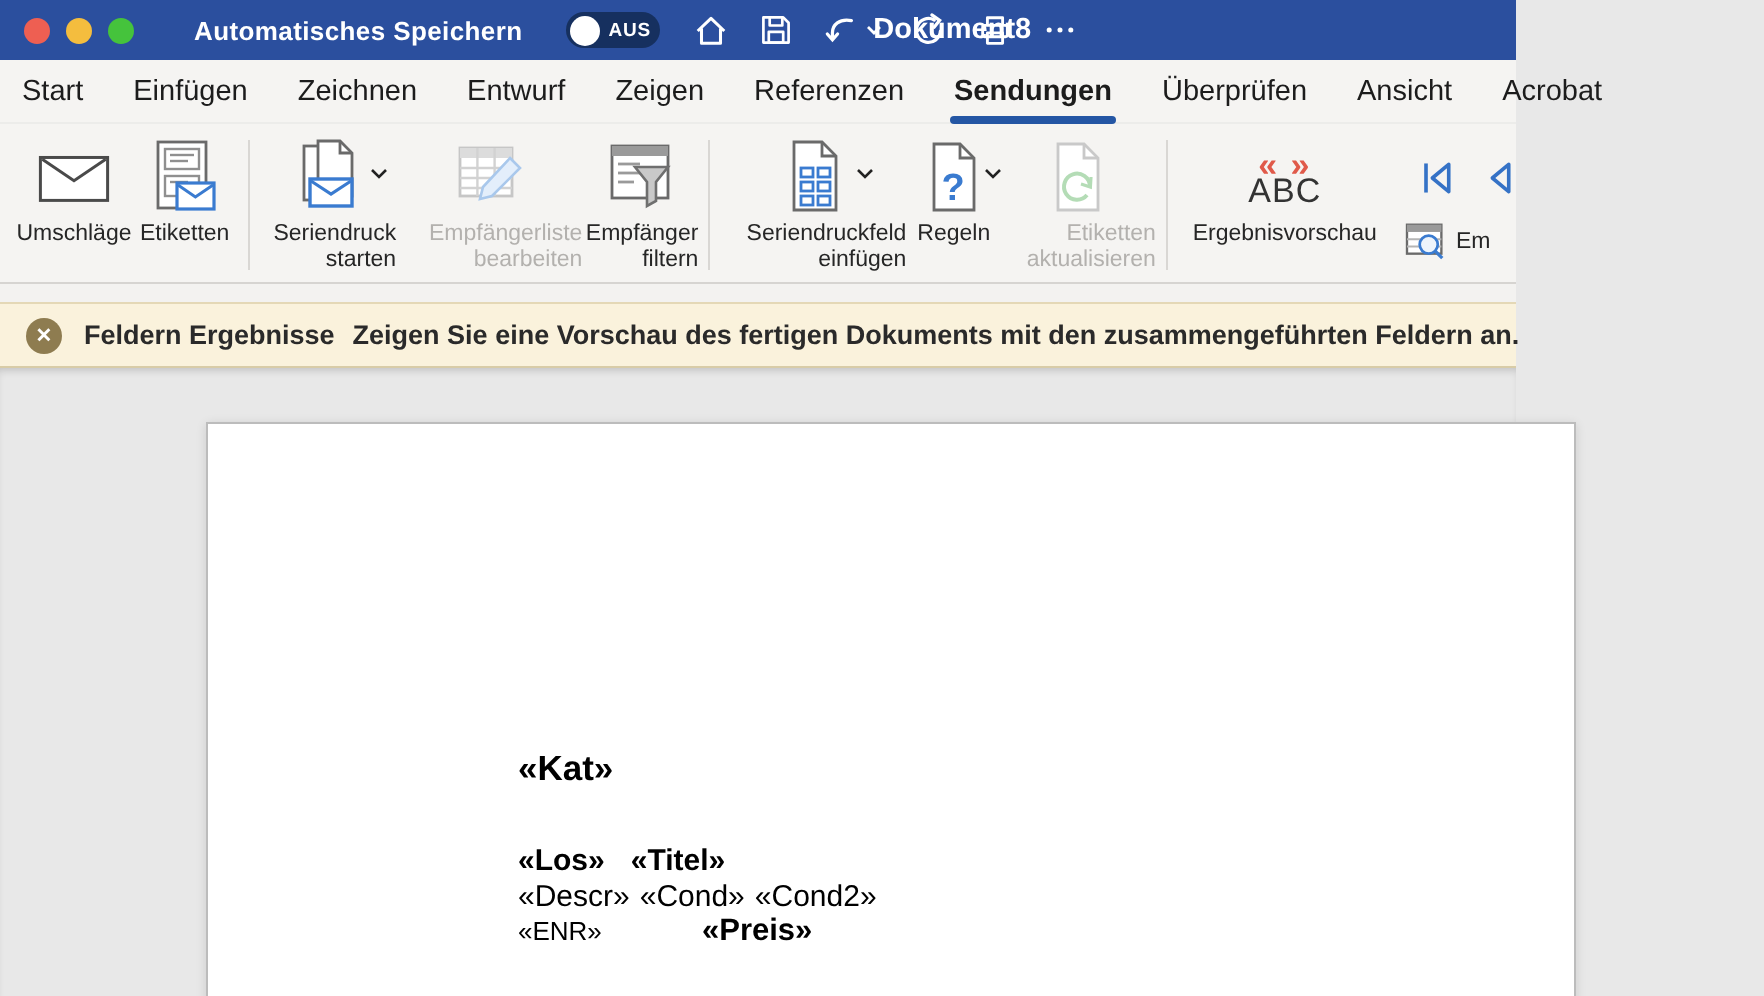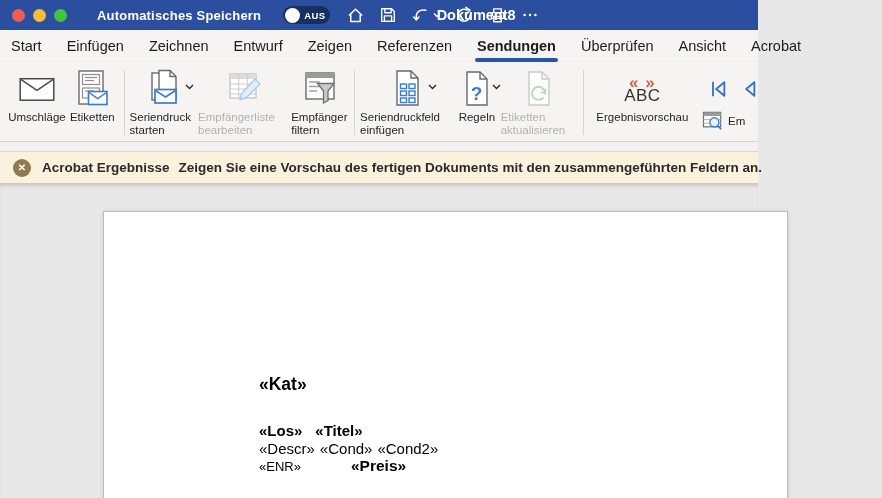--- a/index.html
+++ b/index.html
@@ -27,21 +27,21 @@
   .tabbar { height:32px; background:#f5f4f2; display:flex; align-items:center; gap:25px; padding-left:11px; border-bottom:1px solid #ececea; }
   .tab { font-size:14.5px; color:#1c1c1c; white-space:nowrap; position:relative; cursor:default; }
   .tab.active { font-weight:bold; }
   .tab.active::after { content:""; position:absolute; left:-2px; right:-2px; bottom:-8px; height:3.5px; background:#2456a4; border-radius:2px; }
 
   
   .ribbon { height:80px; background:#f5f4f2; display:flex; align-items:stretch; padding:5px 0 3px 8px; border-bottom:1px solid #d6d4d1; }
   .vdiv { width:1px; background:#d9d7d4; margin:3px 5px; }
   .rbtn { display:flex; flex-direction:column; align-items:center; cursor:default; }
   .icon-area { height:44px; display:flex; align-items:center; justify-content:center; position:relative; width:100%; }
-  .rlabel { font-size:11.5px; line-height:13px; color:#262626; text-align:left; }
+  .rlabel { font-size:11.5px; line-height:13px; color:#262626; text-align:right; }
   .rbtn.disabled .rlabel { color:#b3b1ae; }
   .chev { position:absolute; top:17px; }
   .preview-icon { text-align:center; }
   .preview-icon .gmk { color:#e05a4a; font-weight:bold; font-size:17px; line-height:13px; letter-spacing:1px; }
   .preview-icon .abc { color:#333; font-size:17px; line-height:13px; letter-spacing:.5px; }
   .nav-col { display:flex; flex-direction:column; margin-left:6px; width:60px; }
   .nav-row { height:44px; display:flex; align-items:center; gap:10px; padding-left:6px; }
   .find-row { display:flex; align-items:center; gap:4px; }
   .find-label { font-size:11.5px; color:#262626; white-space:nowrap; }
 
@@ -320,21 +320,21 @@
             </svg>
         </span>
         <span class="find-label">Em</span>
       </div>
     </div>
   </div>
 
   <div class="strip"></div>
   <div class="notifbar">
     <div class="notif-circle">✕</div>
-    <span class="notif-title">Acrobat Ergebnisse</span>
+    <span class="notif-title">Feldern Ergebnisse</span>
     <span class="notif-msg">Zeigen Sie eine Vorschau des fertigen Dokuments mit den zusammengeführten Feldern an.</span>
   </div>
 
   <div class="docarea">
     <div class="page">
       <div class="merge">
         <div class="m-kat">«Kat»</div>
         <div class="m-row m-bold"><span>«Los»</span><span class="m-titel">«Titel»</span></div>
         <div class="m-row"><span>«Descr»</span><span class="m-sp">«Cond»</span><span class="m-sp">«Cond2»</span></div>
         <div class="m-row"><span class="m-enr">«ENR»</span><span class="m-preis">«Preis»</span></div>

